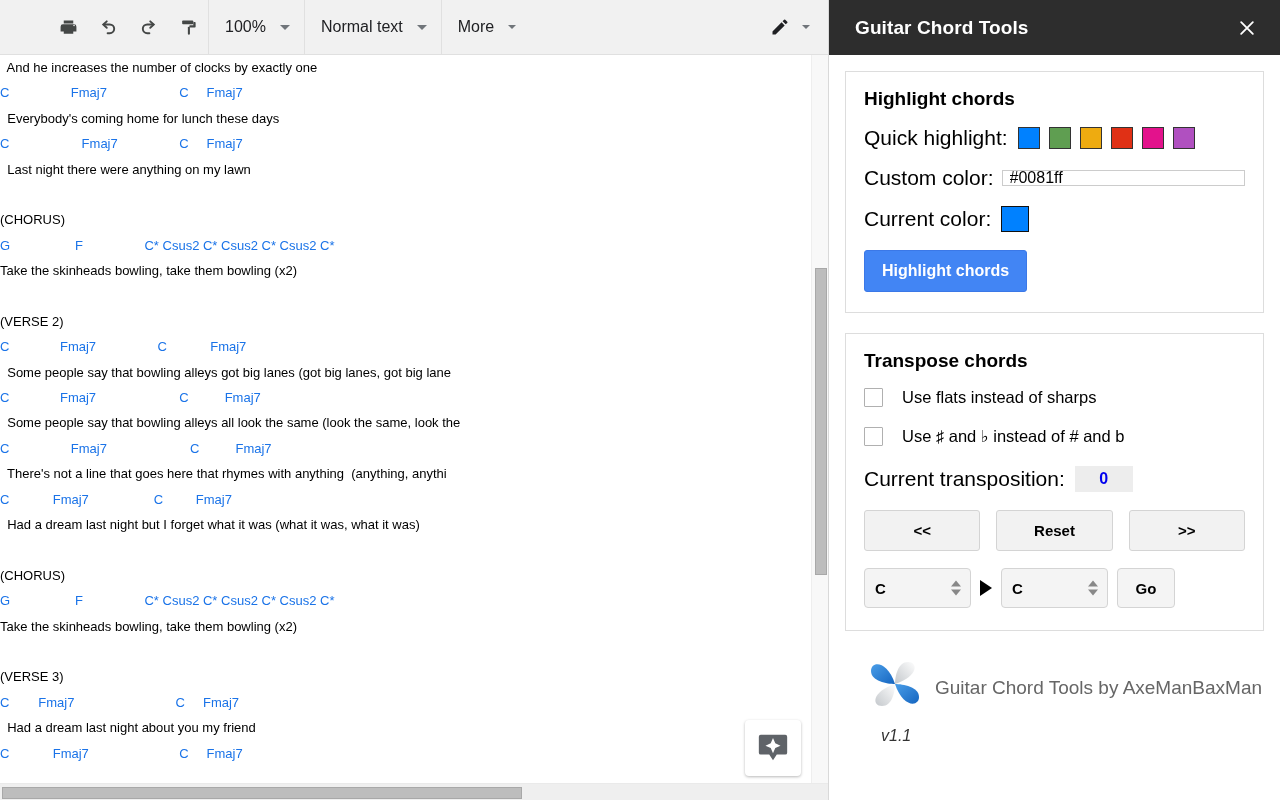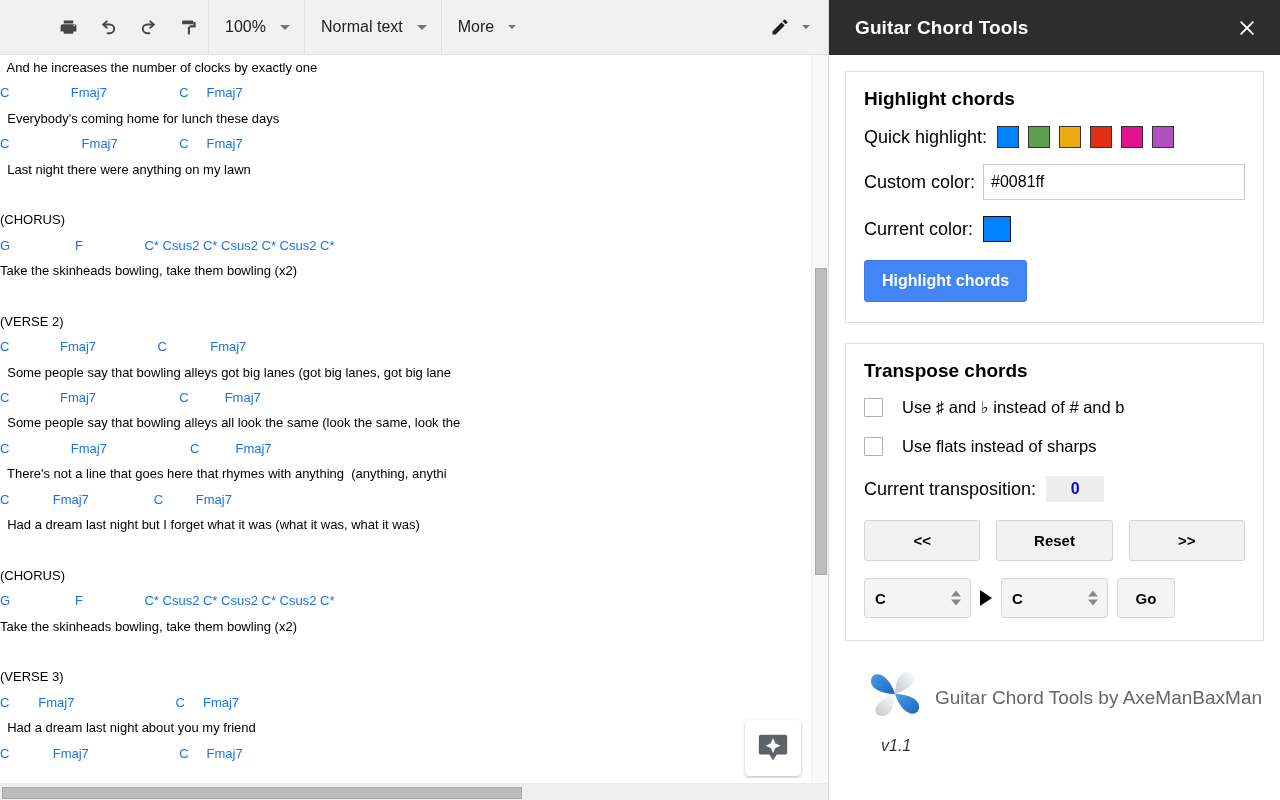--- a/index.html
+++ b/index.html
@@ -230,42 +230,42 @@
     color: #000000;
     margin: 2px 0 16px 0;
   }
 
   .row {
     display: flex;
     align-items: center;
     margin-bottom: 16px;
   }
   .row-label {
-    font-size: 18px;
+    font-size: 21px;
     color: #000000;
     white-space: nowrap;
   }
 
   .swatches {
     display: flex;
     gap: 9px;
     margin-left: 10px;
   }
   .swatch {
     width: 22px;
     height: 22px;
     border: 1px solid #333333;
     box-sizing: border-box;
     cursor: pointer;
   }
 
   .custom-input {
     margin-left: 8px;
     flex: 1 1 auto;
-    height: 36px;
+    height: 16px;
     border: 1px solid #cccccc;
     background: #ffffff;
     font-family: "Liberation Sans", sans-serif;
     font-size: 16px;
     color: #000000;
     padding: 0 7px;
     box-sizing: border-box;
     outline: none;
   }
 
@@ -586,26 +586,26 @@
         </div>
 
         <button class="btn-primary">Highlight chords</button>
       </div>
 
       <div class="card" style="padding-bottom:22px;">
         <div class="card-title">Transpose chords</div>
 
         <div class="check-row">
           <span class="cbox"></span>
-          <span class="check-label">Use ♯ and  ♭  instead of # and b</span>
+          <span class="check-label">Use flats instead of sharps</span>
         </div>
 
         <div class="check-row">
           <span class="cbox"></span>
-          <span class="check-label">Use flats instead of sharps</span>
+          <span class="check-label">Use ♯ and  ♭  instead of # and b</span>
         </div>
 
         <div class="row" style="margin-bottom:18px;">
           <span class="row-label">Current transposition:</span>
           <span class="transpose-value">0</span>
         </div>
 
         <div class="btn-row">
           <button class="btn-gray">&lt;&lt;</button>
           <button class="btn-gray">Reset</button>

